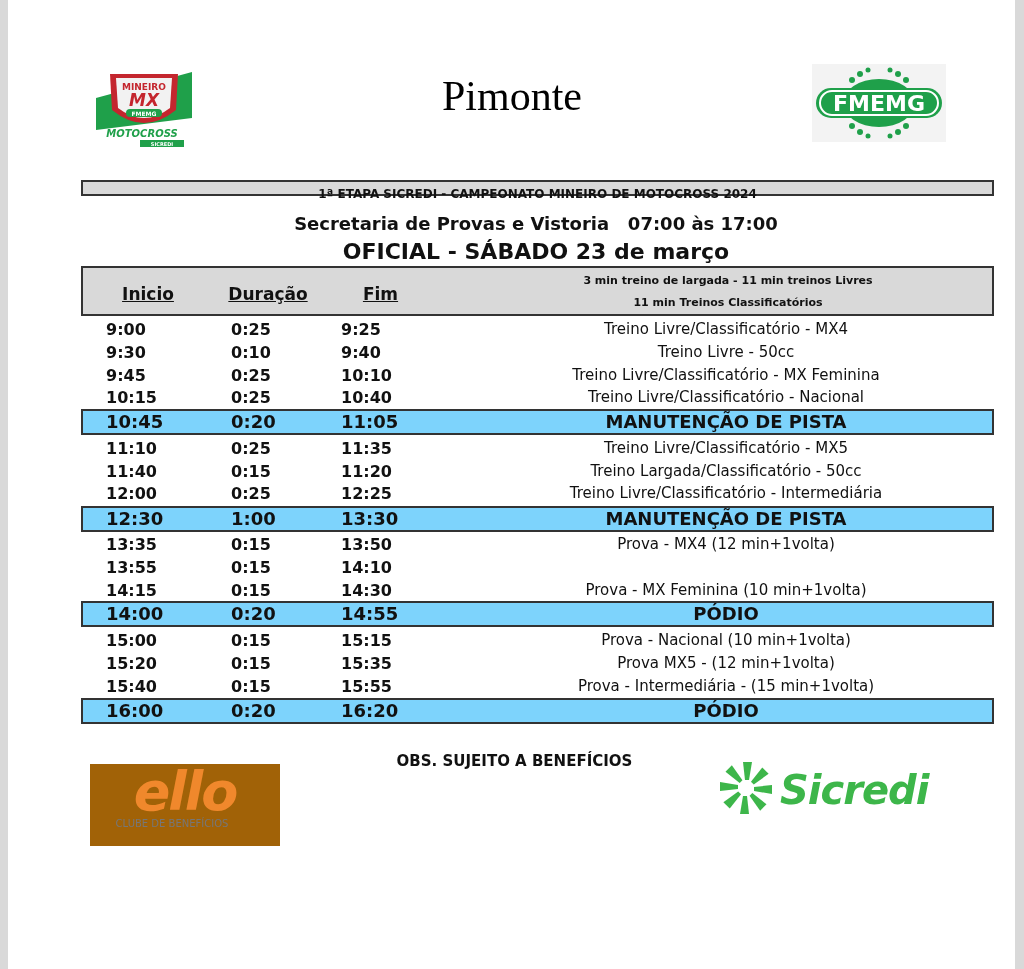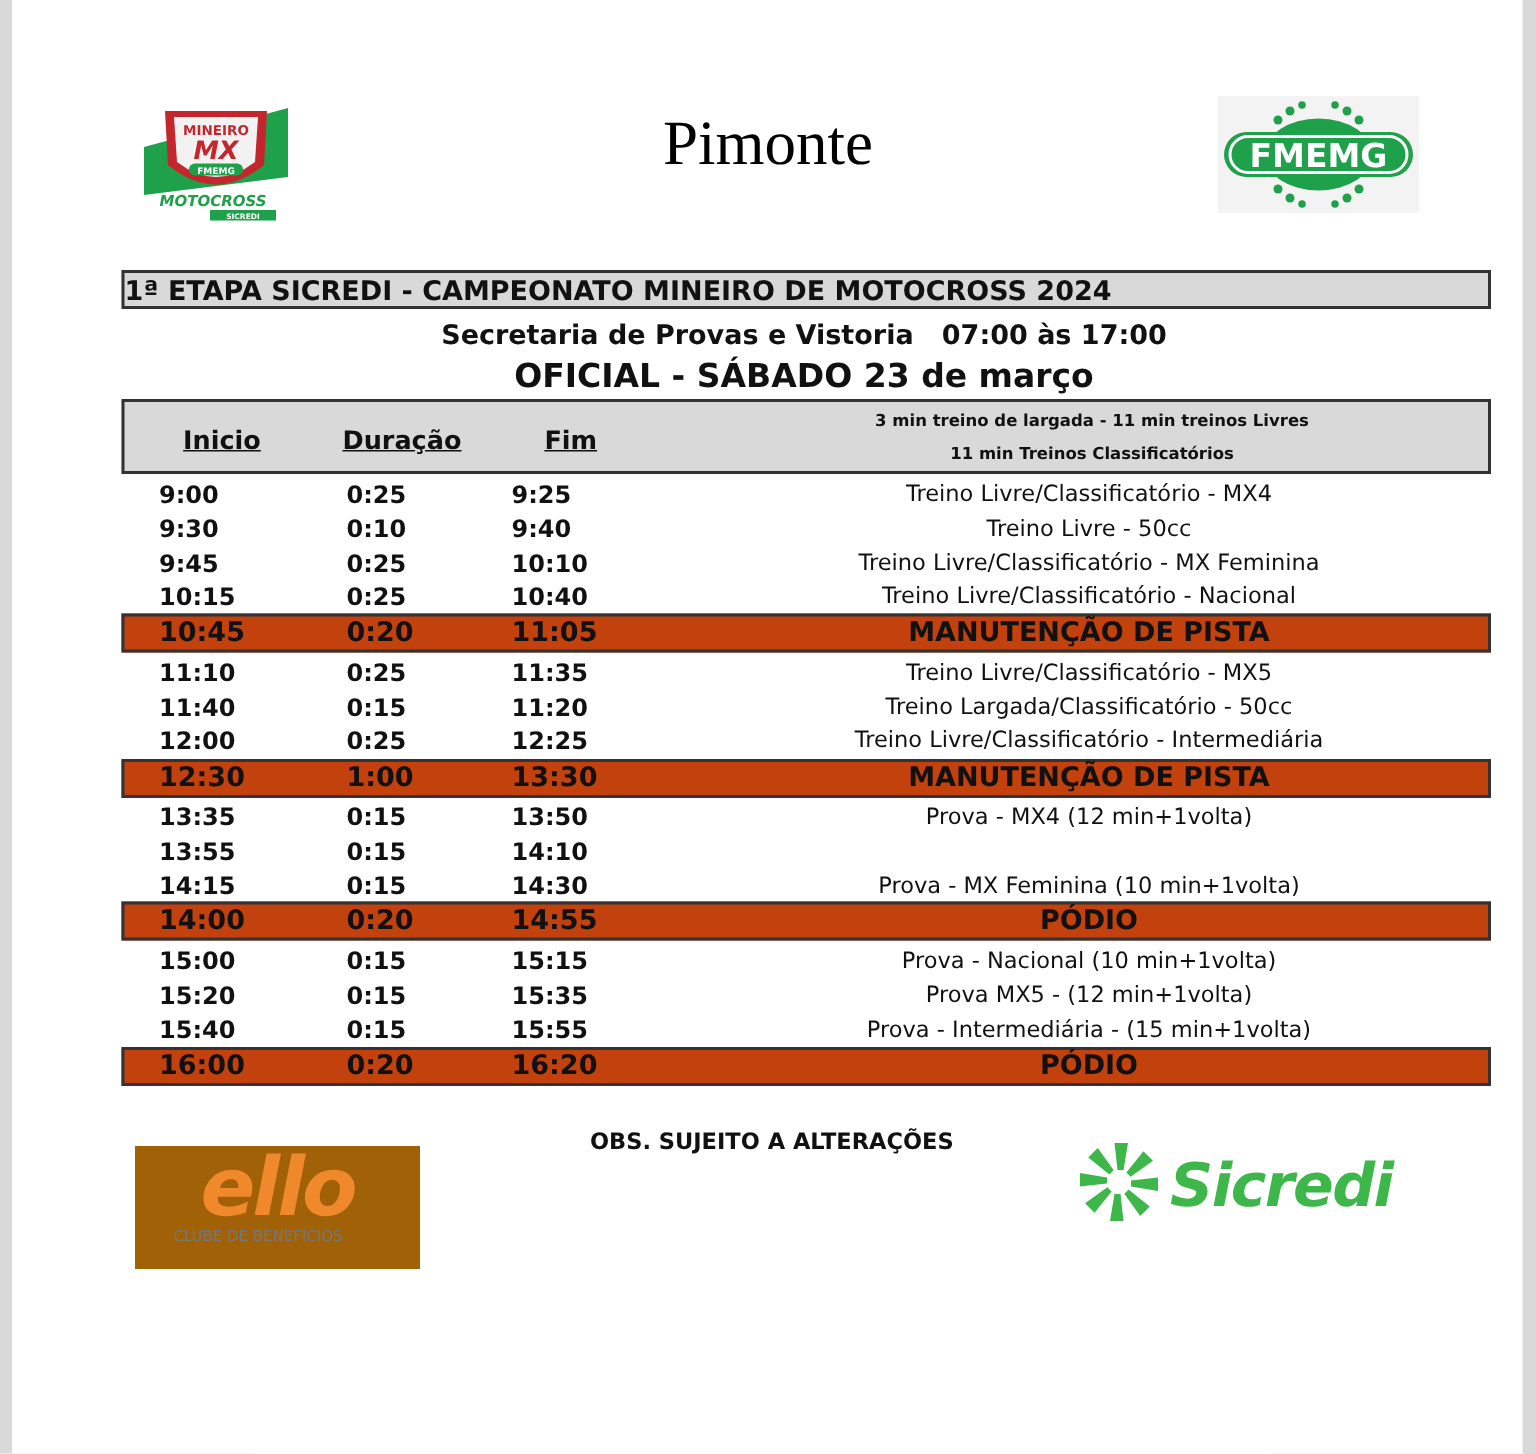--- a/index.html
+++ b/index.html
@@ -7,37 +7,37 @@
   .page { position:absolute; left:8px; top:0; width:1007px; height:969px; background:#ffffff; }
   .abs { position:absolute; }
   .title { left:0; width:1024px; top:72px; text-align:center; font-family:"Liberation Serif", serif; font-size:42px; color:#000000; }
   
   .logo-mx { left:96px; top:70px; width:96px; height:80px; }
   .logo-fmemg { left:812px; top:64px; width:134px; height:78px; background:#f3f3f3; }
   .logo-ello { left:90px; top:764px; width:190px; height:82px; background:#a16207; }
   .logo-sicredi { left:718px; top:752px; width:226px; height:72px; }
   
   .box { border:2px solid #333; background:#d9d9d9; box-sizing:border-box; }
-  .banner { left:81px; top:180px; width:913px; height:26px; text-align:left; font-weight:bold; font-size:18px; line-height:25px; }
+  .banner { left:81px; top:180px; width:913px; height:16px; text-align:center; font-weight:bold; font-size:12px; line-height:25px; }
   .sub1 { left:0; width:1072px; top:212px; text-align:center; font-weight:bold; font-size:18px; line-height:24px; }
   .sub2 { left:0; width:1072px; top:238px; text-align:center; font-weight:bold; font-size:22px; line-height:28px; }
   .hdr { left:81px; top:266px; width:913px; height:50px; }
   .hdr .col { position:absolute; top:16px; font-weight:bold; font-size:17px; text-decoration:underline; text-align:center; }
   .hdr .note { position:absolute; left:380px; width:530px; top:2px; text-align:center; font-weight:bold; font-size:11px; line-height:22px; }
   
   .row { position:absolute; left:81px; width:913px; box-sizing:border-box; }
   .row .c { position:absolute; text-align:left; font-weight:bold; }
   .row .ci { left:25px; width:80px; }
   .row .cd { left:150px; width:105px; }
   .row .cf { left:260px; width:100px; }
   .row .desc { position:absolute; left:380px; width:530px; text-align:center; }
   .row.normal { height:23px; }
   .row.normal .c { font-size:16px; line-height:23px; }
   .row.normal .desc { font-size:15px; line-height:23px; font-weight:normal; }
-  .row.break { height:26px; border:2px solid #333; background:#c2410c; }
+  .row.break { height:26px; border:2px solid #333; background:#7dd3fc; }
   .row.break .c { font-size:18px; line-height:22px; top:0; }
   .row.break .ci { left:23px; }
   .row.break .cd { left:148px; }
   .row.break .cf { left:258px; }
   .row.break .desc { font-size:18px; line-height:22px; font-weight:bold; left:378px; }
   .obs { left:0; width:1024px; top:752px; text-align:center; font-weight:bold; font-size:15px; }
   .obs span { display:inline-block; margin-left:5px; }
 </style>
 </head>
 <body>
@@ -195,21 +195,21 @@
       <span class="desc">Prova - Intermediária - (15 min+1volta)</span>
     </div>
   <div class="row break" style="top:698px">
       <span class="c ci">16:00</span>
       <span class="c cd">0:20</span>
       <span class="c cf">16:20</span>
       <span class="desc">PÓDIO</span>
     </div>
 </div>
 
-<div class="abs obs"><span>OBS. SUJEITO A ALTERAÇÕES</span></div>
+<div class="abs obs"><span>OBS. SUJEITO A BENEFÍCIOS</span></div>
 
 <div class="abs logo-ello">
   <svg width="190" height="66" viewBox="0 0 190 66">
     <text x="95" y="46" font-size="54" font-weight="bold" font-style="italic" text-anchor="middle" fill="#f0882c" font-family="DejaVu Sans, sans-serif" letter-spacing="-2">ello</text>
     <text x="82" y="63" font-size="10" text-anchor="middle" fill="#777" font-family="DejaVu Sans, sans-serif">CLUBE DE BENEFÍCIOS</text>
   </svg>
 </div>
 
 <div class="abs logo-sicredi">
   <svg width="226" height="72" viewBox="0 0 226 72">

